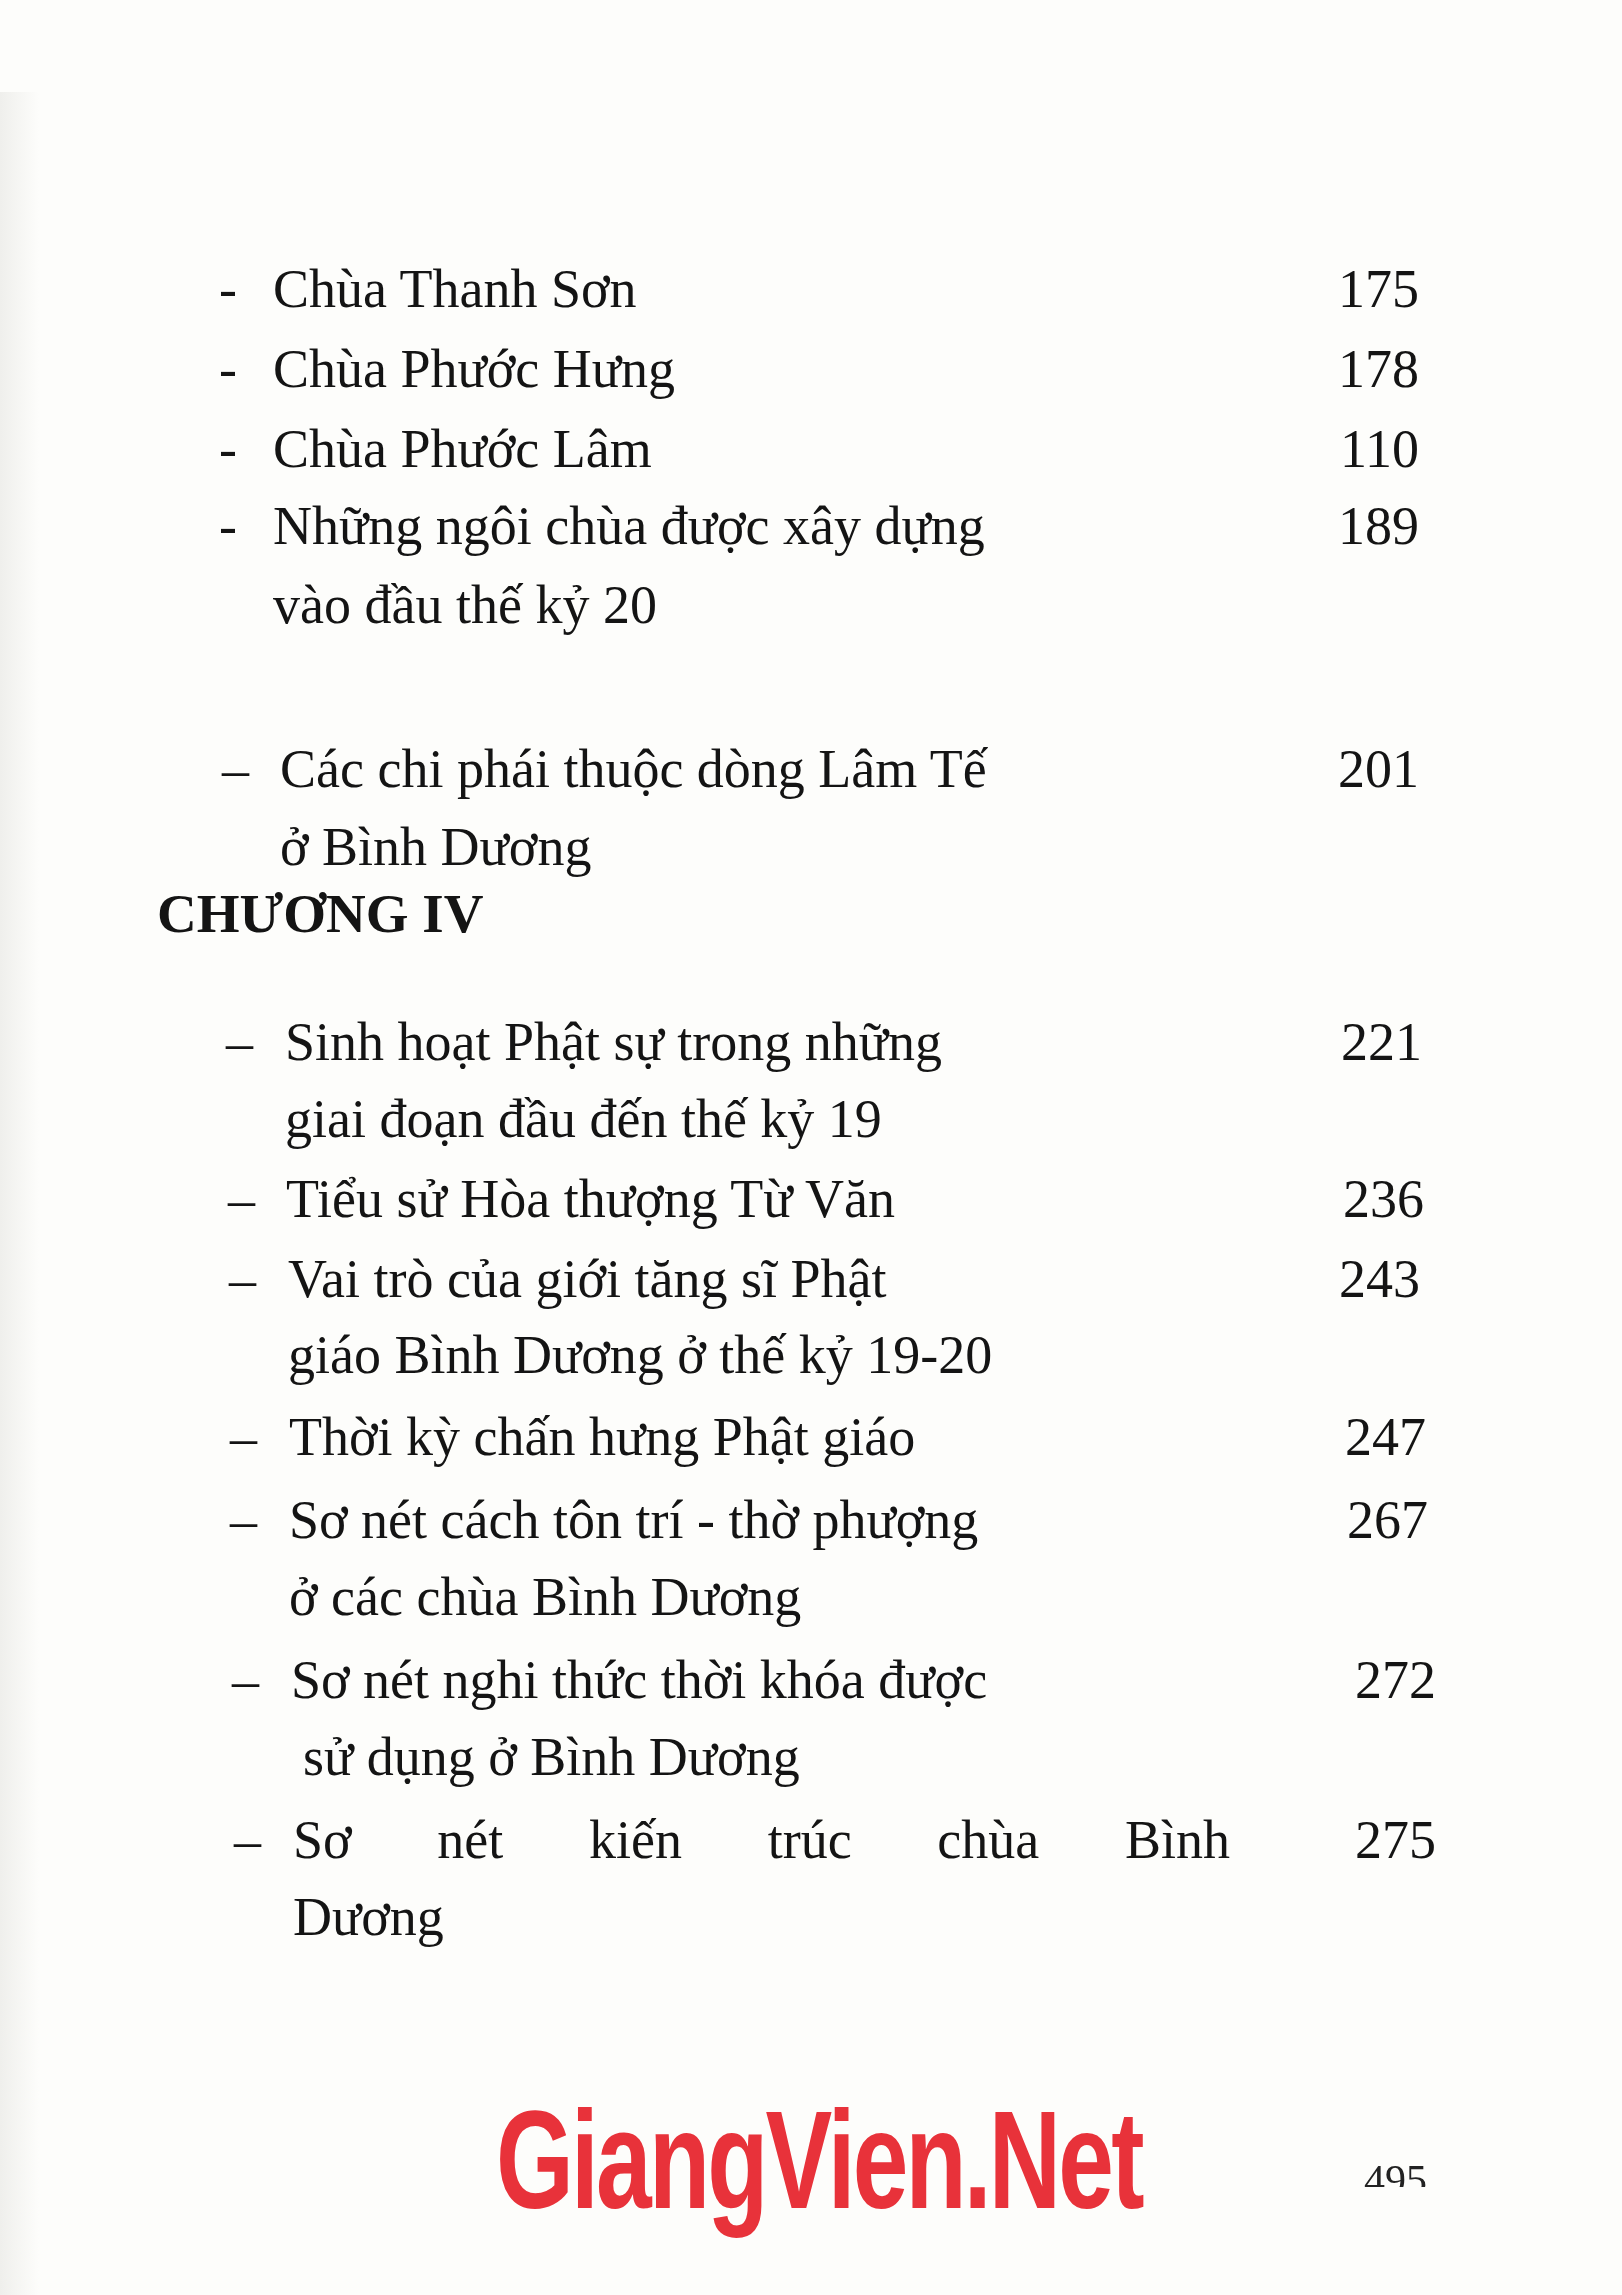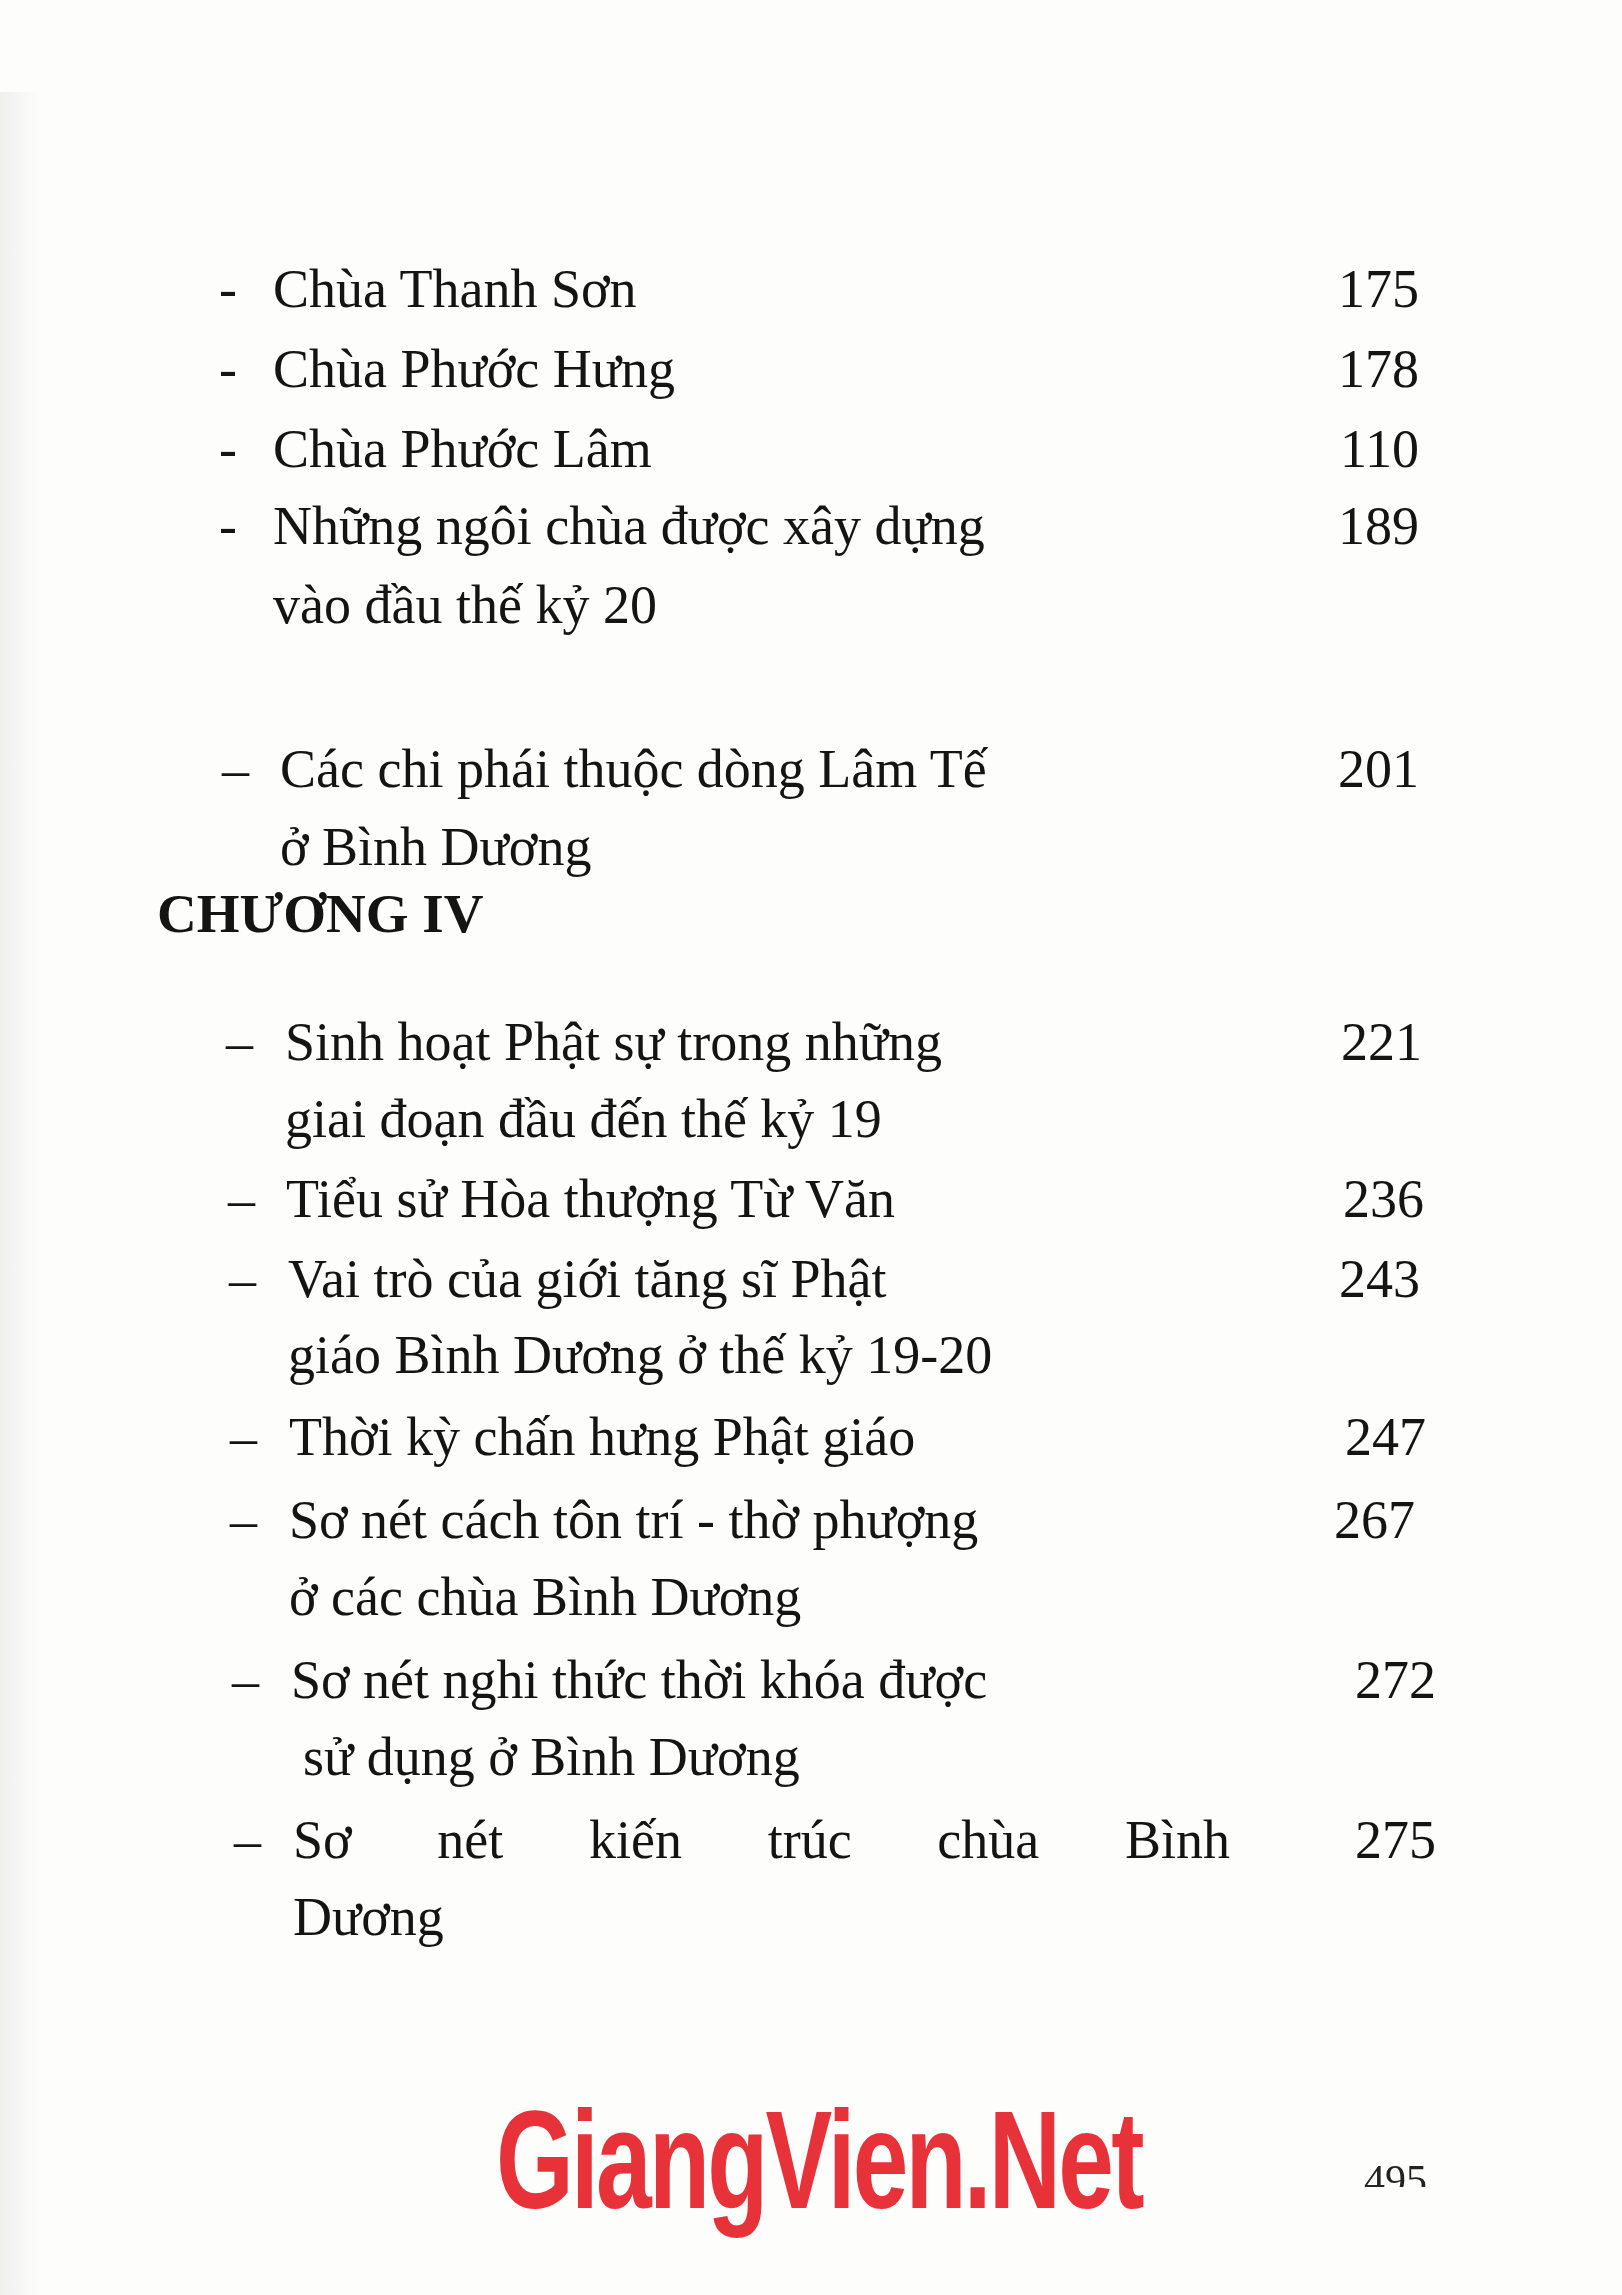--- a/index.html
+++ b/index.html
@@ -92,21 +92,21 @@
 
   <div class="line" style="top:1410px;left:0;width:1622px">
     <span class="dash" style="left:230px">–</span>
     <span class="text" style="left:289px">Thời kỳ chấn hưng Phật giáo</span>
     <span class="page" style="right:196px">247</span>
   </div>
 
   <div class="line" style="top:1493px;left:0;width:1622px">
     <span class="dash" style="left:230px">–</span>
     <span class="text" style="left:289px">Sơ nét cách tôn trí - thờ phượng</span>
-    <span class="page" style="right:207px">267</span>
+    <span class="page" style="right:194px">267</span>
   </div>
   <div class="line" style="top:1570px;left:0;width:1622px">
     <span class="text" style="left:289px">ở các chùa Bình Dương</span>
   </div>
 
   <div class="line" style="top:1653px;left:0;width:1622px">
     <span class="dash" style="left:232px">–</span>
     <span class="text" style="left:291px">Sơ nét nghi thức thời khóa được</span>
     <span class="page" style="right:186px">272</span>
   </div>

